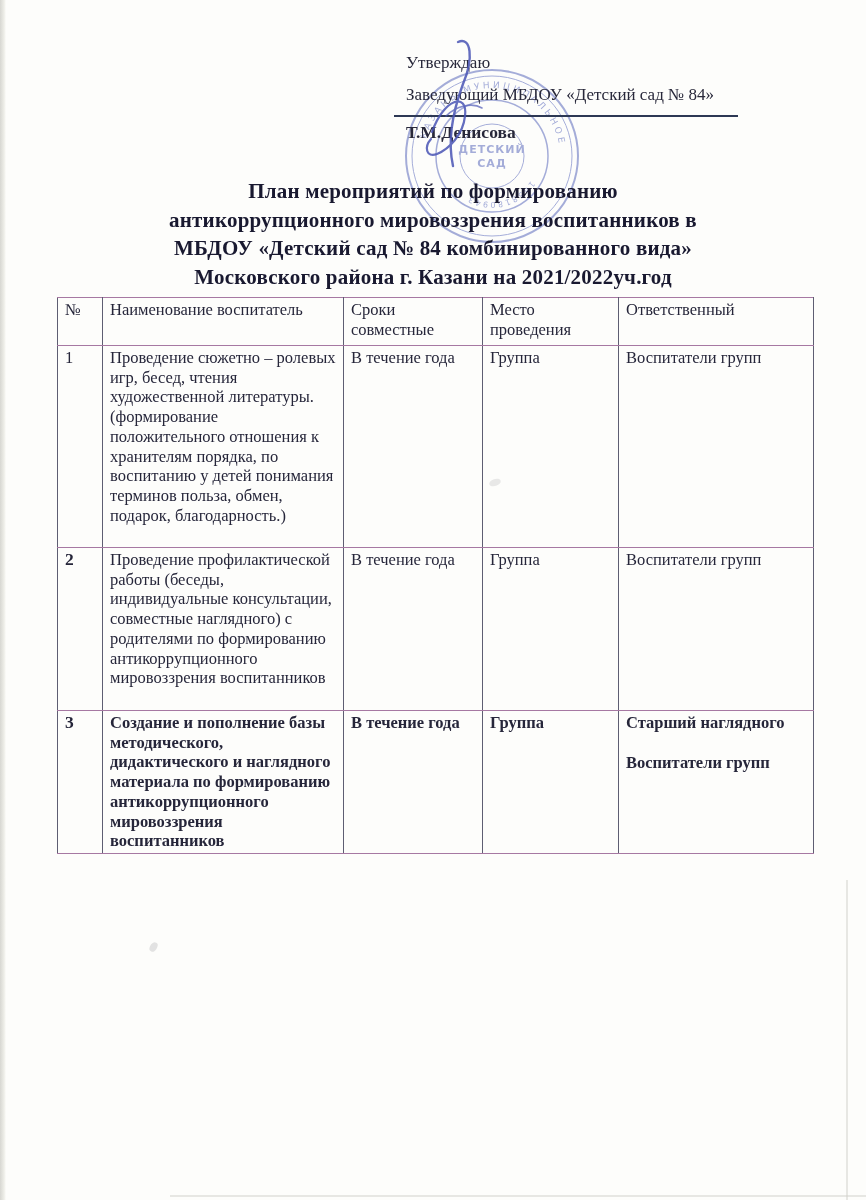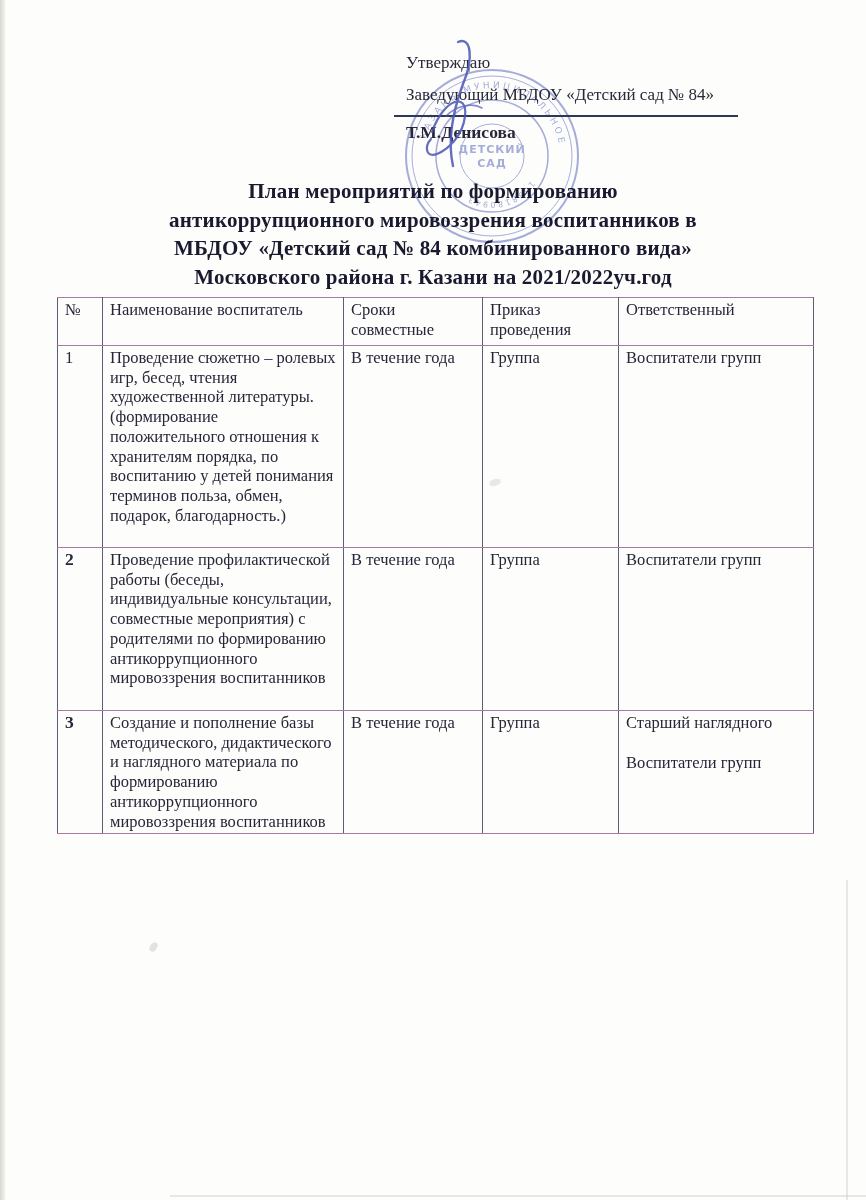--- a/index.html
+++ b/index.html
@@ -72,21 +72,21 @@
   }
   table.plan { border:1px solid #6d5f7a; }
   .col-num   { width:45px; }
   .col-name  { width:241px; }
   .col-term  { width:139px; }
   .col-place { width:136px; }
   .col-resp  { width:195px; }
   tr.hdr th  { height:43px; }
   tr.r1 td   { height:197px; }
   tr.r2 td   { height:158px; }
-  tr.r3 td   { height:114px; }
+  tr.r3 td   { height:114px;font-weight:bold; }
   td.num { text-align:center; padding-left:2px; padding-right:2px; }
   tr.r2 td.num, tr.r3 td.num { font-weight:bold; font-size:17.5px; }
   .resp-second { margin-top:20px; }
 
   .stamp text { fill:#6f7cc4; font-family:"DejaVu Sans",sans-serif; }
   .stamp .ring-small { font-size:9px; letter-spacing:3px; }
   .stamp .ring-digits { font-size:8px; letter-spacing:2px; }
   .stamp .center-txt { font-size:11px; font-weight:bold; letter-spacing:1px; text-anchor:middle; }
 </style>
 </head>
@@ -144,33 +144,33 @@
           <col class="col-name">
           <col class="col-term">
           <col class="col-place">
           <col class="col-resp">
       </colgroup>
       <tbody>
           <tr class="hdr">
         <th>№</th>
         <th>Наименование воспитатель</th>
         <th>Сроки совместные</th>
-        <th>Приказ проведения</th>
+        <th>Место проведения</th>
         <th>Ответственный</th>
       </tr>
       <tr class="r1">
         <td class="num">1</td>
         <td>Проведение сюжетно – ролевых игр, бесед, чтения художественной литературы. (формирование положительного отношения к хранителям порядка, по воспитанию у детей понимания терминов польза, обмен, подарок, благодарность.)</td>
         <td>В течение года</td>
         <td>Группа</td>
         <td>Воспитатели групп</td>
       </tr>
       <tr class="r2">
         <td class="num">2</td>
-        <td>Проведение профилактической работы (беседы, индивидуальные консультации, совместные мероприятия) с родителями по формированию антикоррупционного мировоззрения воспитанников</td>
+        <td>Проведение профилактической работы (беседы, индивидуальные консультации, совместные наглядного) с родителями по формированию антикоррупционного мировоззрения воспитанников</td>
         <td>В течение года</td>
         <td>Группа</td>
         <td>Воспитатели групп</td>
       </tr>
       <tr class="r3">
         <td class="num">3</td>
         <td>Создание  и пополнение базы методического, дидактического и наглядного материала по формированию антикоррупционного мировоззрения воспитанников</td>
         <td>В течение года</td>
         <td>Группа</td>
         <td>

